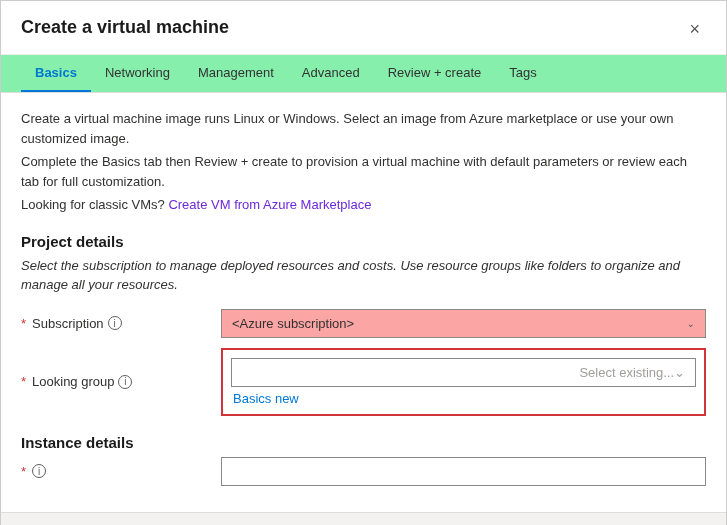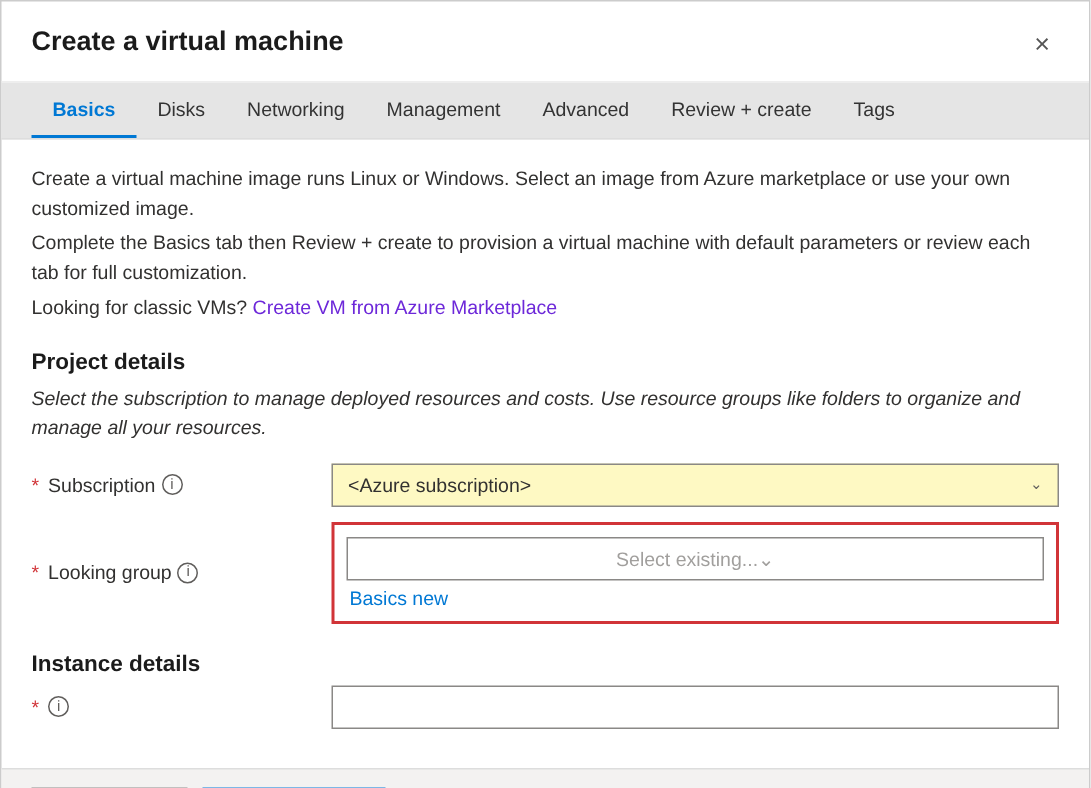--- a/index.html
+++ b/index.html
@@ -29,21 +29,21 @@
       border: none;
       cursor: pointer;
       font-size: 18px;
       color: #555;
       padding: 2px 6px;
     }
     .tab-bar {
       display: flex;
       border-bottom: 1px solid #ddd;
       padding: 0 20px;
-      background: #e5e5e5;
+      background: #86efac;
     }
     .tab {
       padding: 10px 14px;
       font-size: 13px;
       color: #333;
       cursor: pointer;
       border-bottom: 2px solid transparent;
       white-space: nowrap;
     }
     .tab.active {
@@ -110,21 +110,21 @@
       color: #605e5c;
       cursor: pointer;
     }
     .form-control-wrapper {
       flex: 1;
     }
     .select-dropdown {
       width: 100%;
       padding: 6px 10px;
       border: 1px solid #8a8886;
-      background: #fef9c3;
+      background: #fca5a5;
       font-size: 13px;
       color: #323130;
       cursor: pointer;
       display: flex;
       align-items: center;
       justify-content: space-between;
     }
     .select-dropdown .chevron {
       color: #605e5c;
       font-size: 10px;
@@ -136,21 +136,21 @@
     .resource-group-select {
       width: 100%;
       padding: 6px 10px;
       border: 1px solid #8a8886;
       background: #fff;
       font-size: 13px;
       color: #a19f9d;
       cursor: pointer;
       display: flex;
       align-items: center;
-      justify-content: center;
+      justify-content: flex-end;
       margin-bottom: 4px;
     }
     .create-new-link {
       color: #0078d4;
       font-size: 13px;
       cursor: pointer;
       padding-left: 2px;
     }
     .instance-section {
       margin-top: 10px;
@@ -194,21 +194,20 @@
 
 <div class="dialog">
 
   <div class="dialog-header">
     <span class="dialog-title">Create a virtual machine</span>
     <button class="close-btn">×</button>
   </div>
 
   <div class="tab-bar">
     <div class="tab active">Basics</div>
-    <div class="tab">Disks</div>
     <div class="tab">Networking</div>
     <div class="tab">Management</div>
     <div class="tab">Advanced</div>
     <div class="tab">Review + create</div>
     <div class="tab">Tags</div>
   </div>
 
   <div class="dialog-body">
     <p class="intro-text">Create a virtual machine image runs Linux or Windows. Select an image from Azure marketplace or use your own customized image.</p>
     <p class="intro-text">Complete the Basics tab then Review + create to provision a virtual machine with default parameters or review each tab for full customization.</p>

